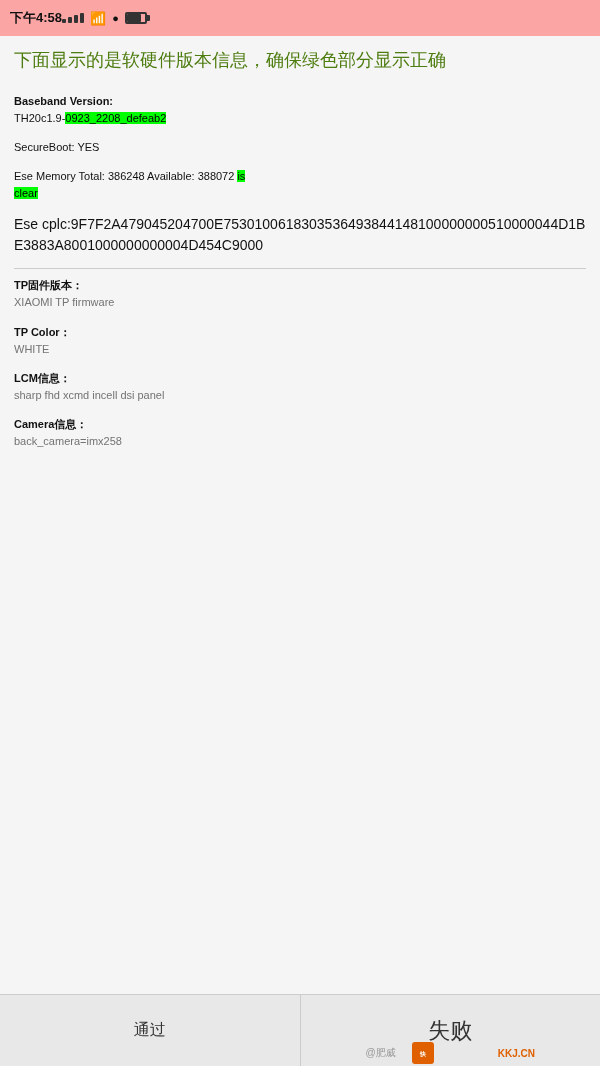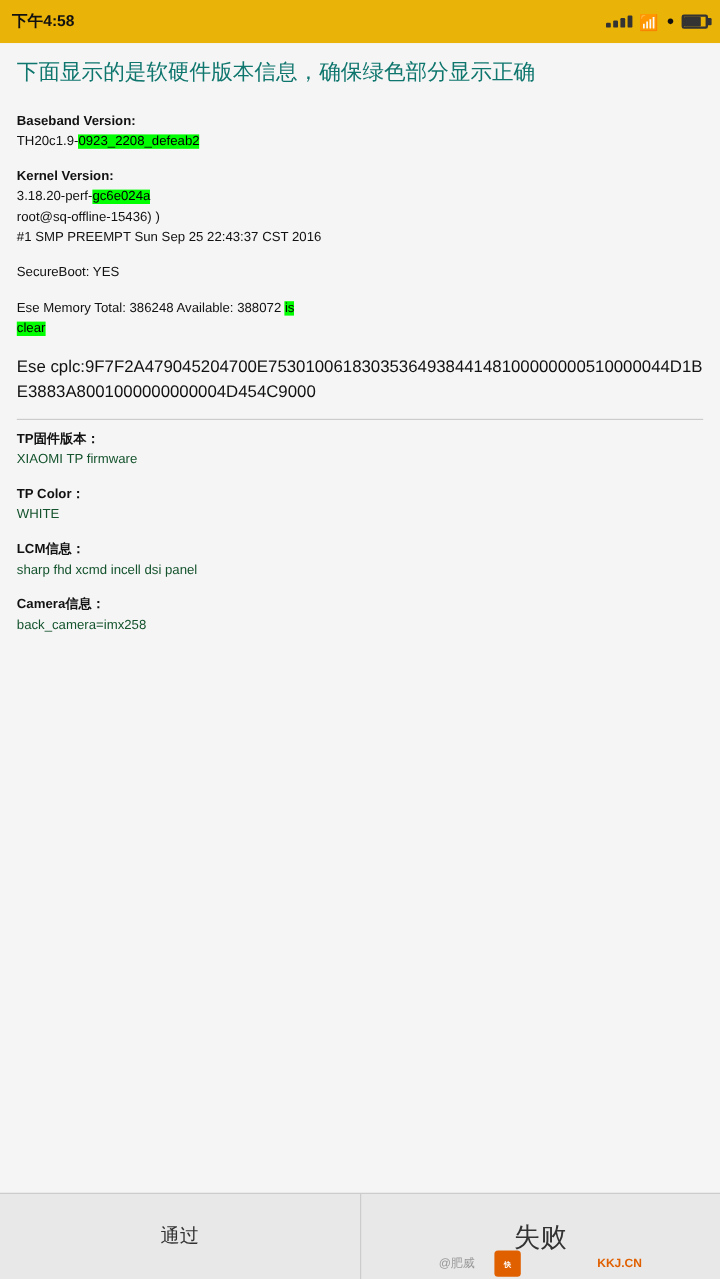--- a/index.html
+++ b/index.html
@@ -10,24 +10,23 @@
       font-family: Arial, sans-serif;
       font-size: 14px;
       overflow: hidden;
       position: relative;
     }
 
     
     .status-bar {
       width: 100%;
       height: 36px;
-      background: #eab308;
-      display: flex;
-      align-items: center;
-      justify-content: space-between;
+      background: #fca5a5;
+      display: flex;
+      align-items: center;
       padding: 0 10px;
       font-size: 13px;
       font-weight: bold;
       color: #111;
     }
     .status-bar-right {
       display: flex;
       align-items: center;
       gap: 6px;
     }
@@ -73,21 +72,21 @@
     .main-content {
       width: 100%;
       height: calc(100% - 36px - 72px);
       background: #f5f5f5;
       padding: 12px 14px;
       overflow-y: auto;
     }
 
     .intro-text {
       font-size: 18px;
-      color: #0f766e;
+      color: #4d7c0f;
       line-height: 1.4;
       margin-bottom: 20px;
       font-weight: normal;
       font-family: Liberation Serif, serif;
     }
 
     .info-block {
       margin-bottom: 12px;
       font-size: 11px;
       line-height: 1.55;
@@ -98,21 +97,21 @@
       background-color: #00ff00;
       color: #000;
     }
 
     .label-bold {
       font-weight: bold;
       color: #111;
     }
 
     .orange-text {
-      color: #14532d;
+      color: #737373;
       margin-top: 16px;
     }
 
     .divider {
       width: 100%;
       height: 1px;
       background: #ccc;
       margin: 8px 0;
     }
 
@@ -224,26 +223,20 @@
 
 <div class="main-content">
 
   <p class="intro-text">下面显示的是软硬件版本信息，确保绿色部分显示正确</p>
 
   <div class="info-block">
     <span class="label-bold">Baseband Version:</span><br>
     <span>TH20c1.9-</span><span class="highlight-green">0923_2208_defeab2</span>
   </div>
 
-  <div class="info-block">
-    <span class="label-bold">Kernel Version:</span><br>
-    <span>3.18.20-perf-</span><span class="highlight-green">gc6e024a</span><br>
-    <span>root@sq-offline-15436) )</span><br>
-    <span>#1 SMP PREEMPT Sun Sep 25 22:43:37 CST 2016</span>
-  </div>
 
 
   <div class="info-block">
     <span>SecureBoot: YES</span>
   </div>
 
   <div class="info-block">
     <span>Ese Memory Total: 386248 Available: 388072 </span><span class="highlight-green">is</span><br>
     <span class="highlight-green">clear</span>
   </div>

